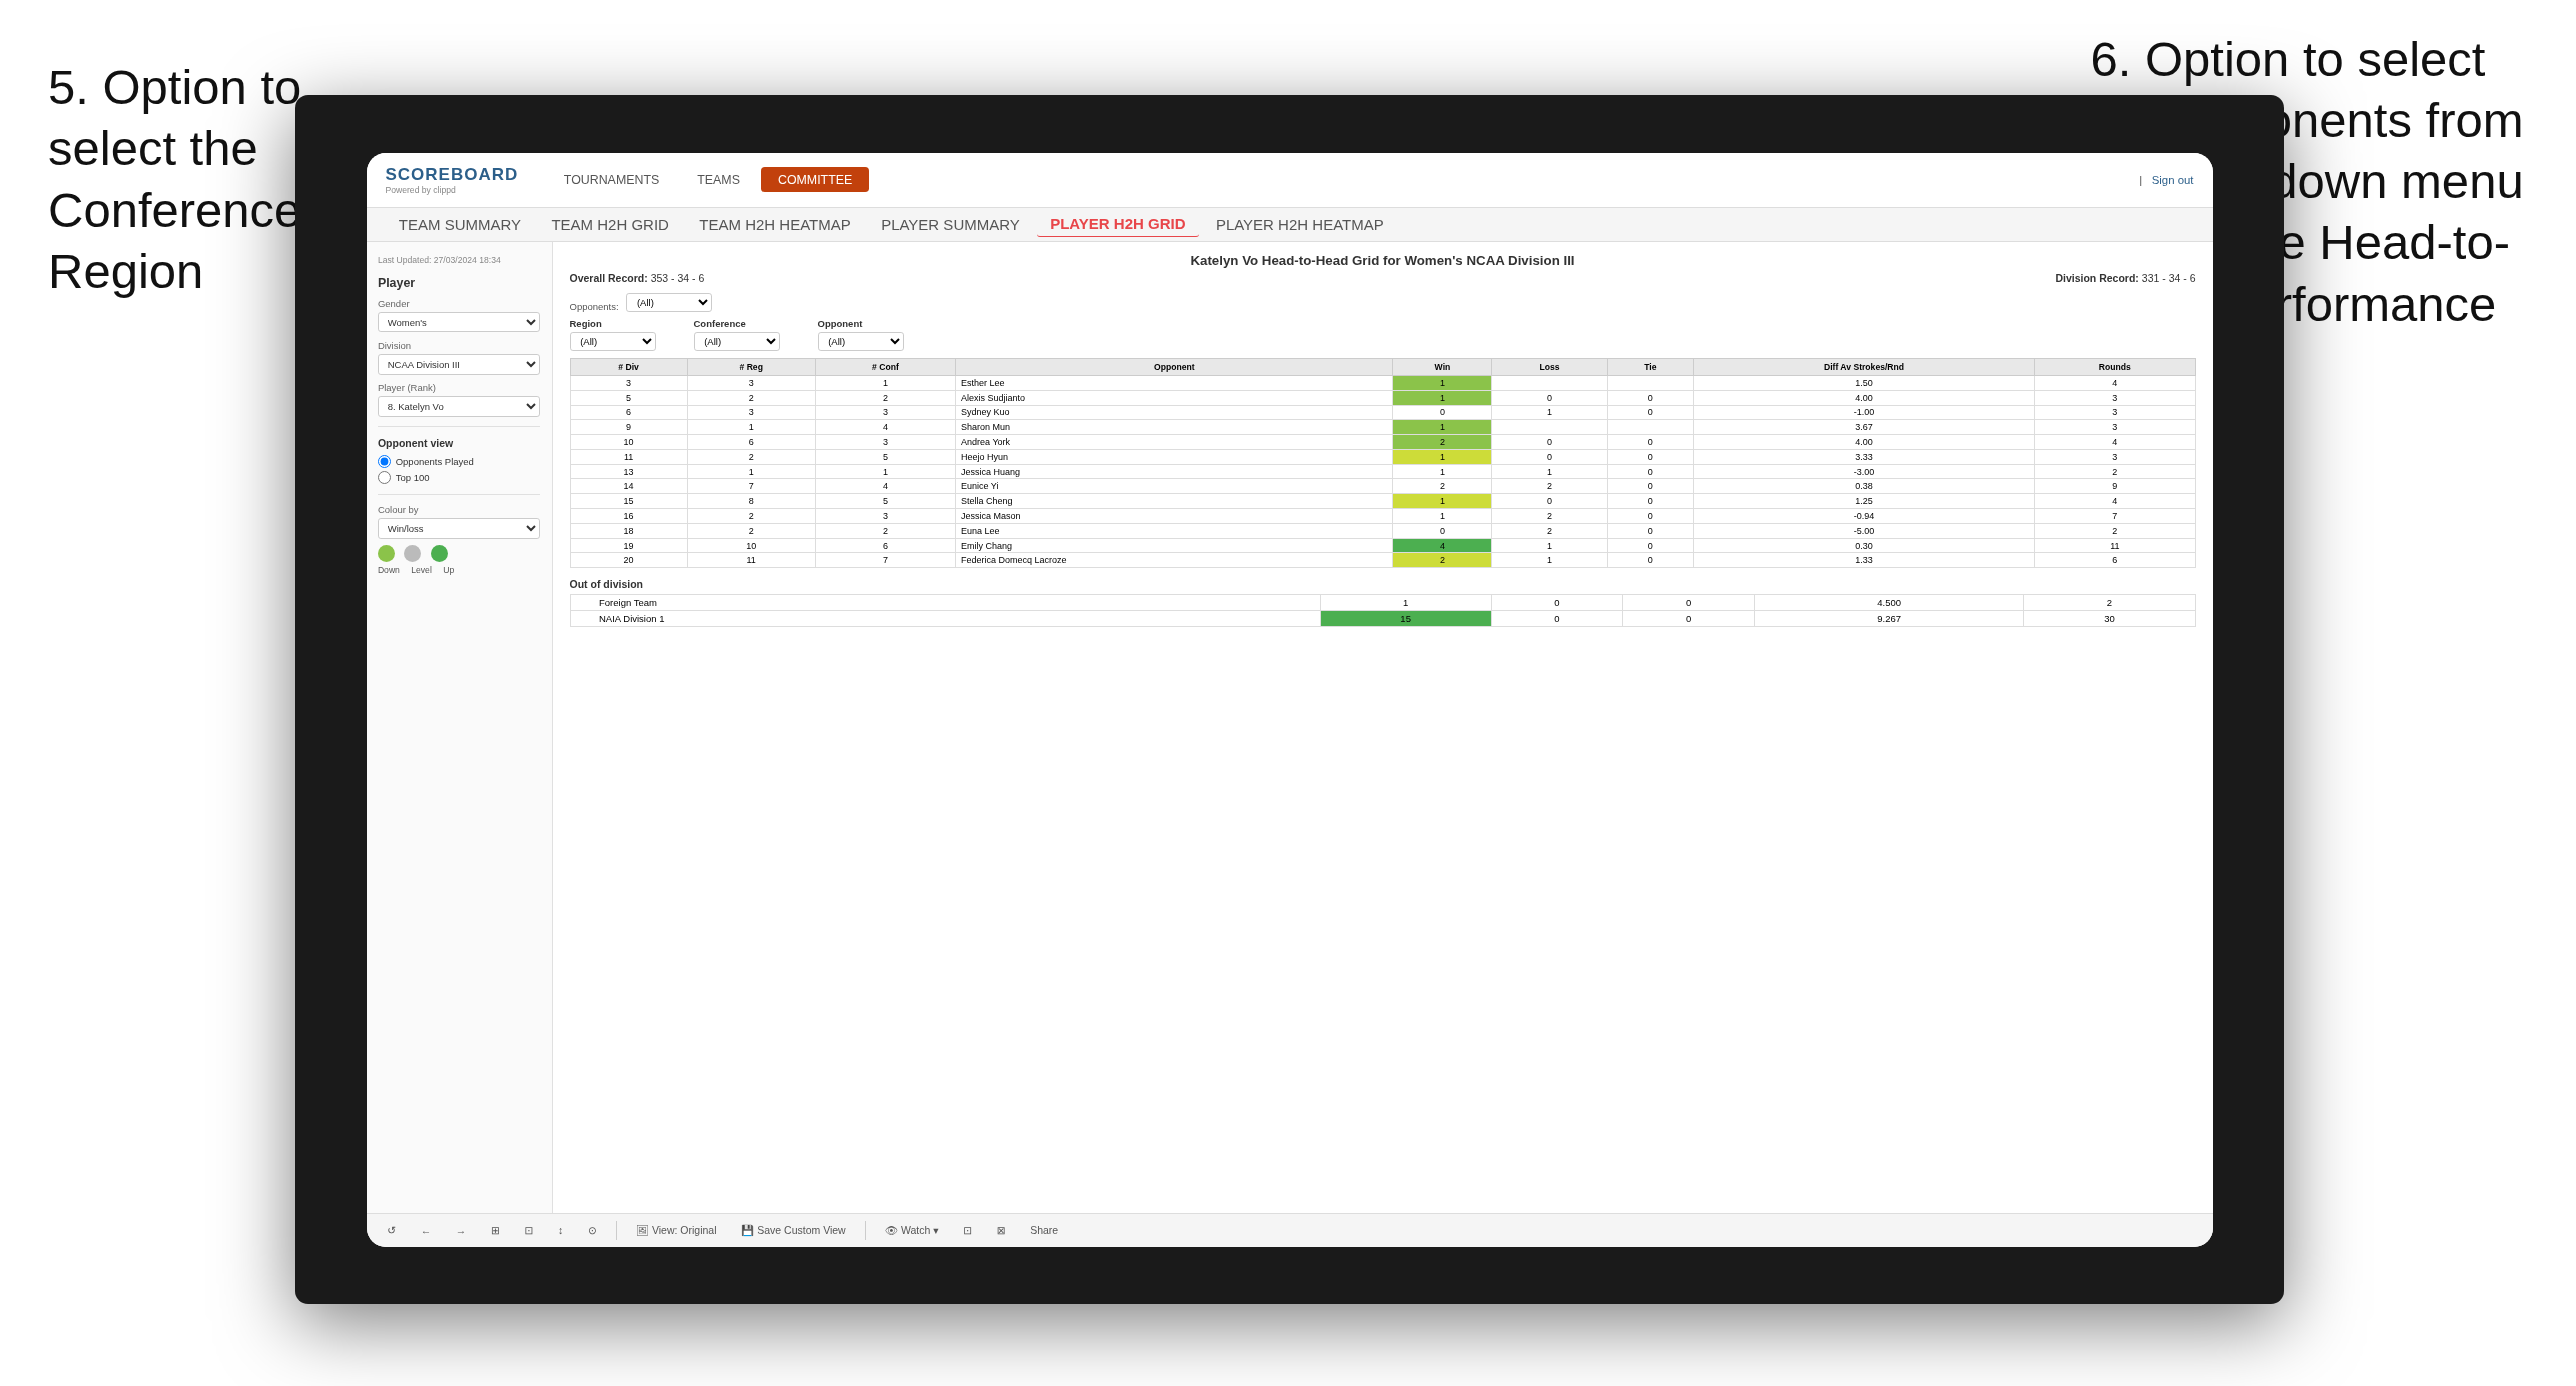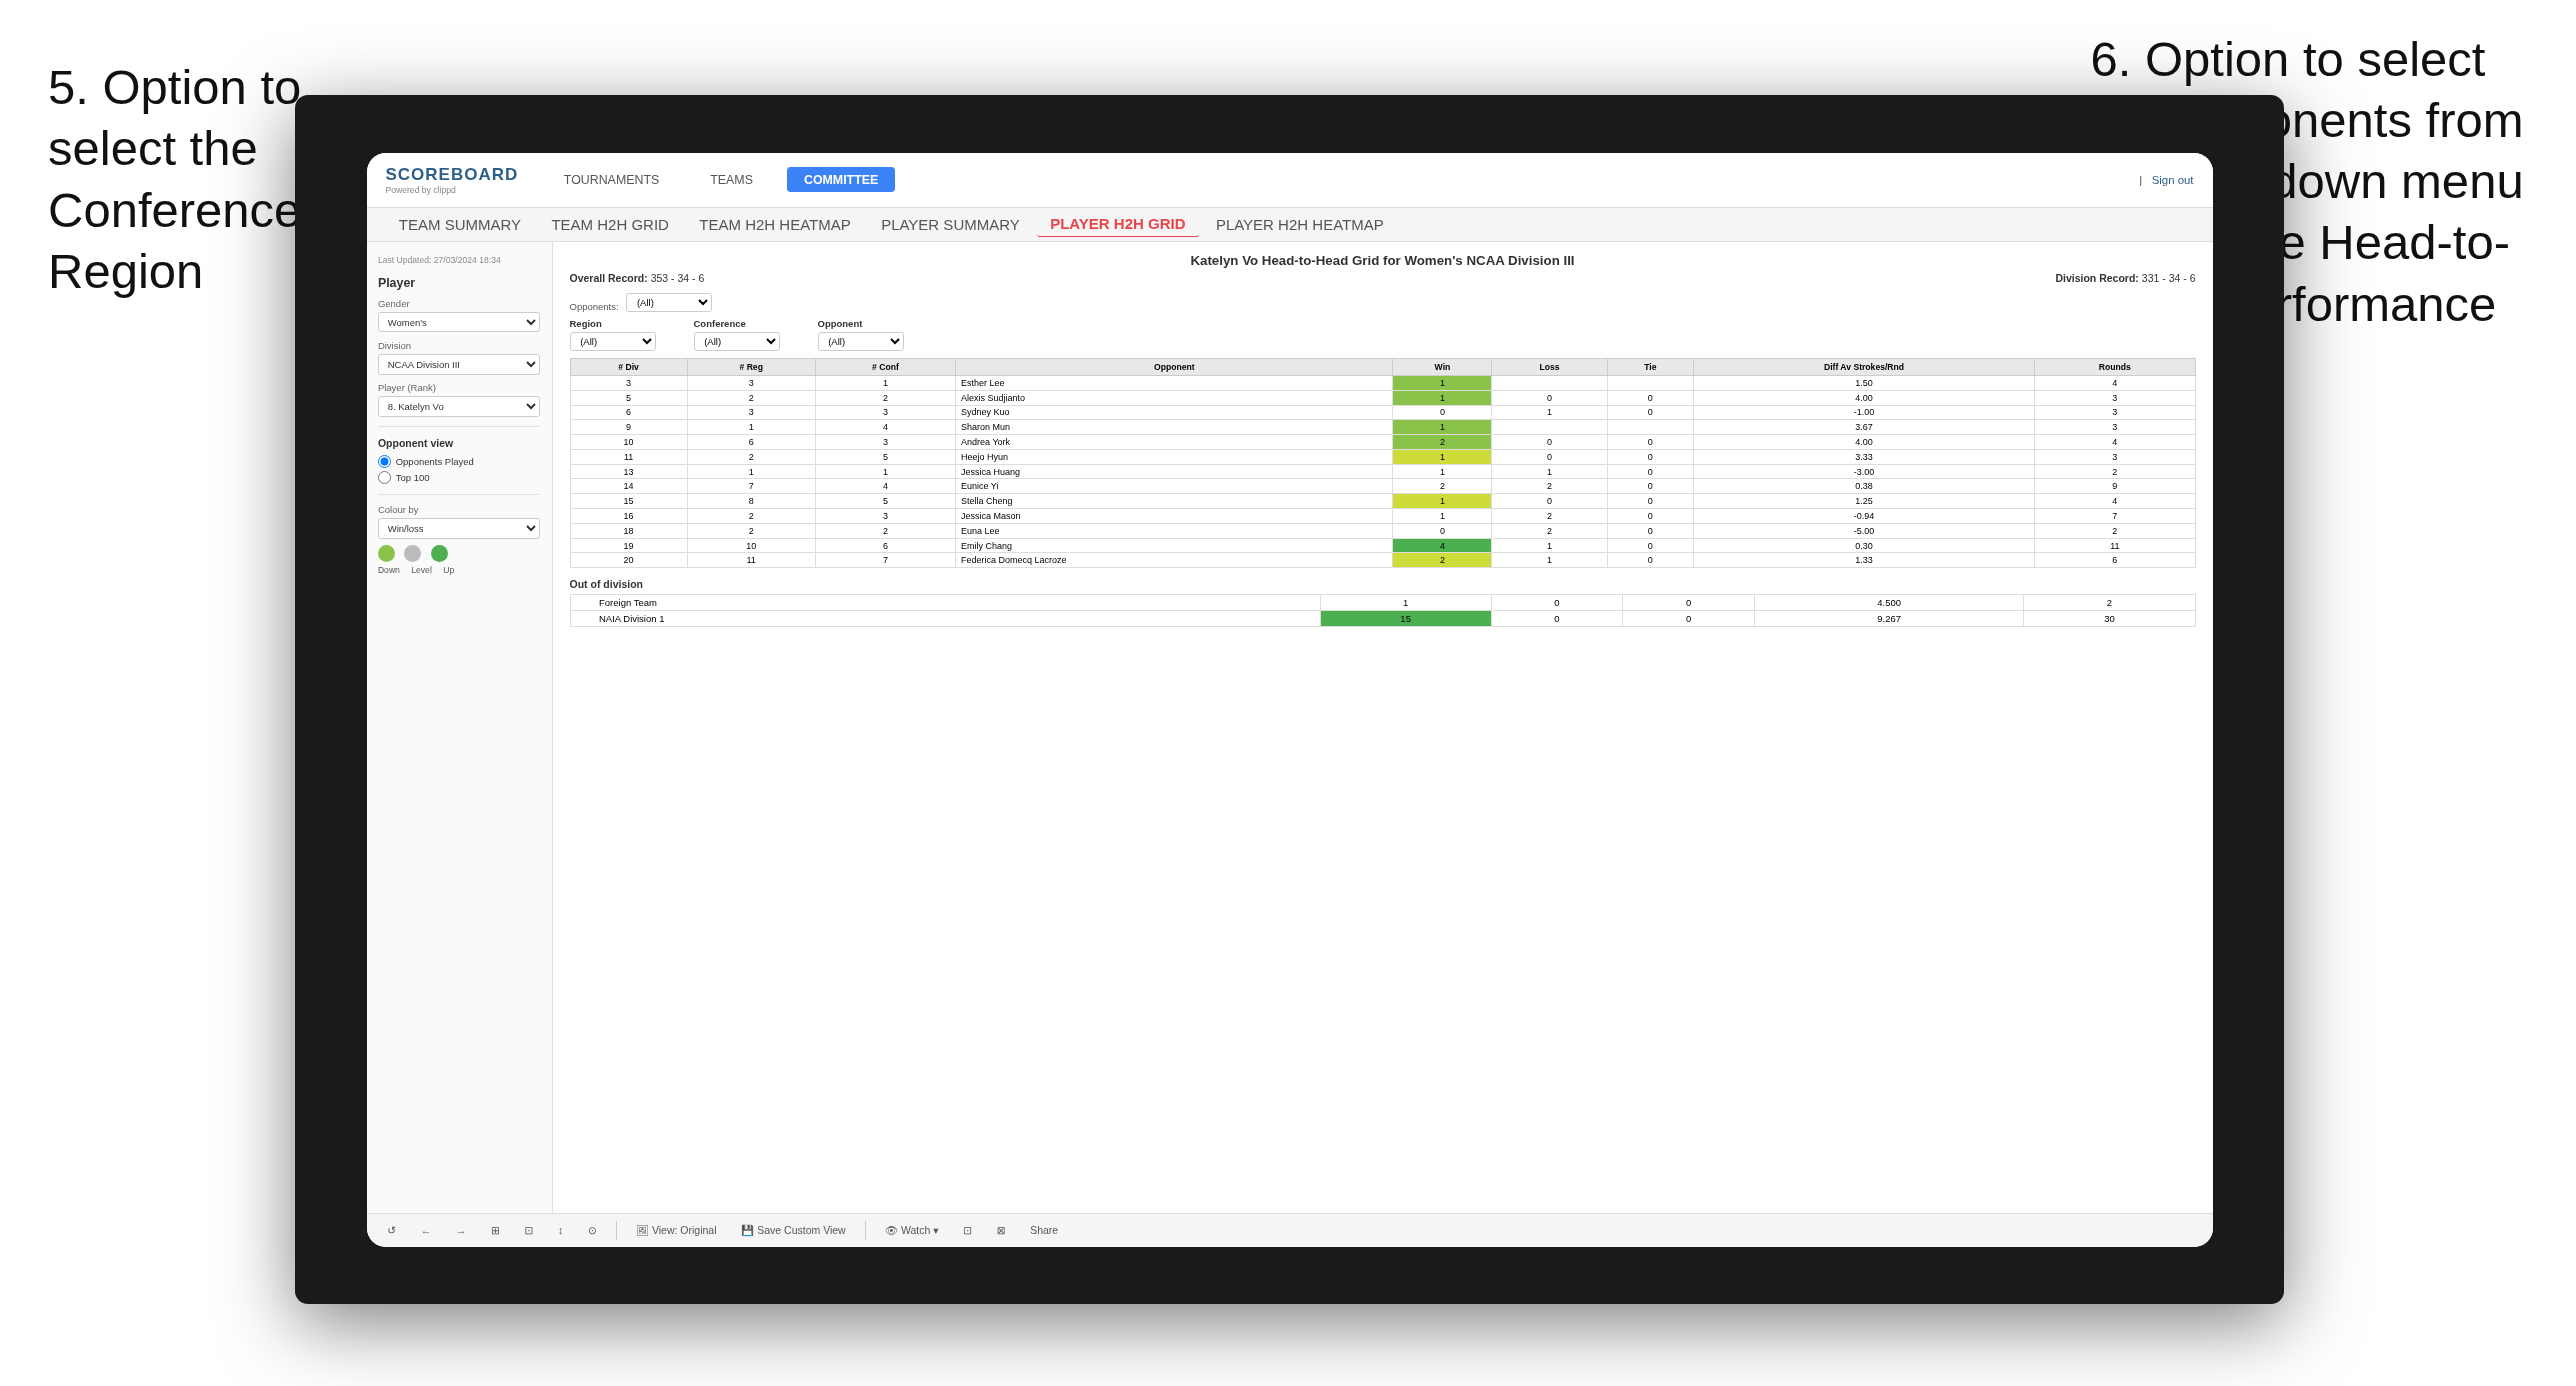--- a/index.html
+++ b/index.html
@@ -74,35 +74,34 @@
       font-weight: 900;
       color: #2c5f8a;
       letter-spacing: 1px;
     }
     .logo-sub {
       font-size: 8.6px;
       color: #888;
     }
     .main-nav {
       display: flex;
-      gap: 17px;
+      gap: 4px;
       flex: 1;
     }
     .nav-item {
       padding: 5.7px 17px;
       font-size: 12.4px;
       color: #555;
       cursor: pointer;
       border-radius: 3.8px;
       white-space: nowrap;
     }
     .nav-item.active {
       color: #fff;
-      background: #3b82f6;
-      font-weight: bold;
+      background: #c2410c;
     }
     .header-right {
       font-size: 11.4px;
       color: #555;
       display: flex;
       gap: 9.5px;
       align-items: center;
     }
     .sign-out { color: #2c5f8a; cursor: pointer; }
 

